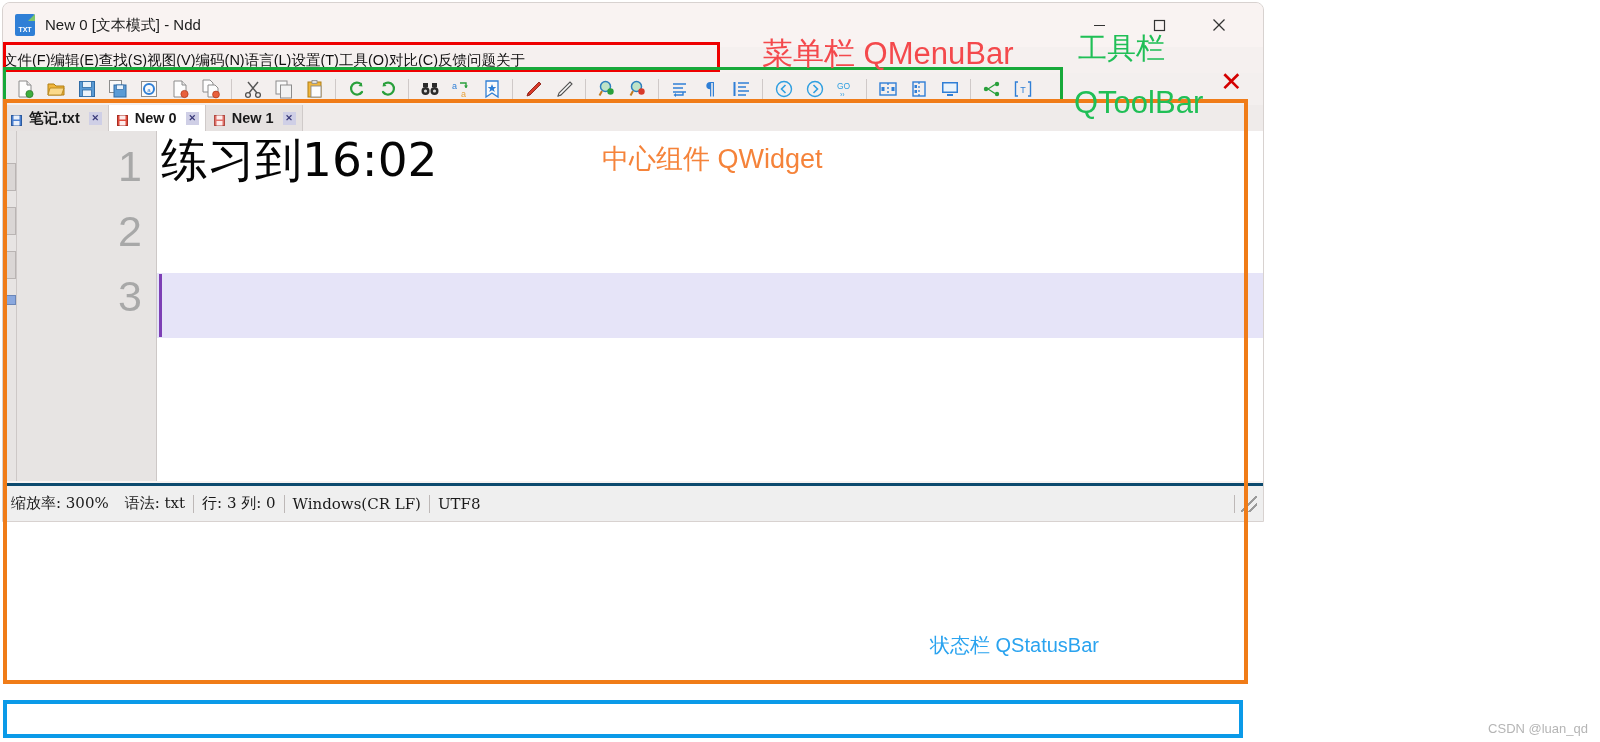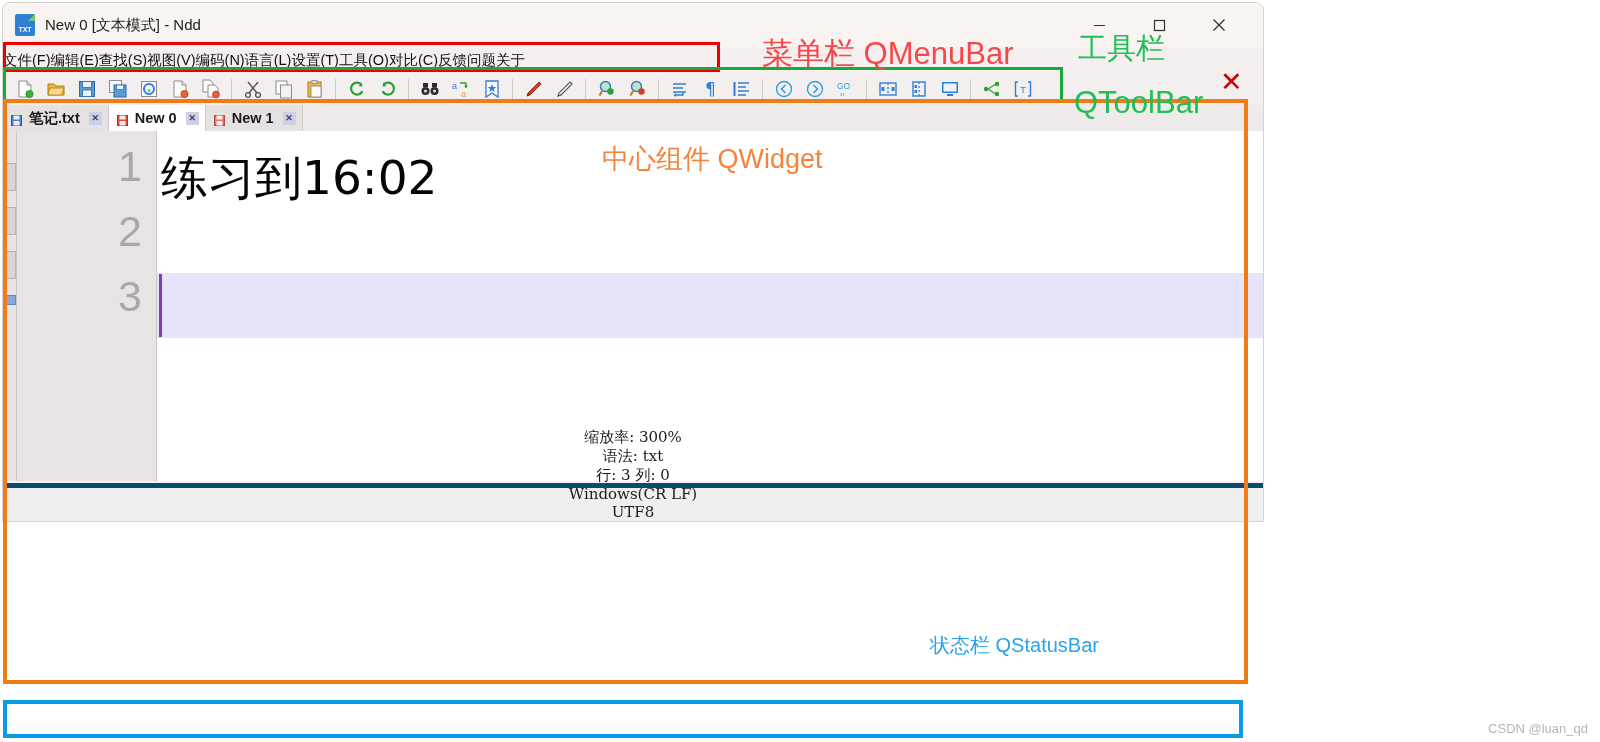--- a/index.html
+++ b/index.html
@@ -148,44 +148,43 @@
     font-size:43px;color:#a8a8a8;
     font-family:"Liberation Sans","DejaVu Sans",sans-serif;
     line-height:1;
   }
   #text-surface{
     position:absolute;left:140px;top:0;right:0;height:100%;
     background:#ffffff;
   }
   .code-line{
     position:absolute;left:0;width:100%;height:65px;
-    display:flex;align-items:flex-end;
+    display:flex;align-items:flex-start;
   }
   .code-text{
     font-size:47px;color:#050505;
     font-family:"DejaVu Sans",sans-serif;
     padding-left:4px;white-space:pre;line-height:1;
   }
   #current-line-hl{
     position:absolute;left:0;right:0;height:65px;
     background:#e6e4f8;
   }
   #caret{
     position:absolute;width:3px;height:63px;
     background:#7d3fb5;
   }
 
   
   #status-bar{
     position:absolute;left:0;bottom:0;width:100%;height:38px;
     background:#efefef;
-    border-top:5px solid #0c4a6e;
+    border-top:3px solid #0c4a6e;
     display:flex;align-items:center;justify-content:flex-end;
     box-sizing:border-box;
-    flex-direction:column;
   }
   .sb-cell{
     font-size:15px;color:#1a1a1a;
     font-family:"DejaVu Serif","Liberation Serif",serif;
     padding:0 8px;white-space:nowrap;
     display:flex;align-items:center;height:22px;
   }
   .sb-div{width:1px;height:18px;background:#bdb8b7;}
   #size-grip{
     width:16px;height:16px;margin-left:6px;margin-right:6px;

